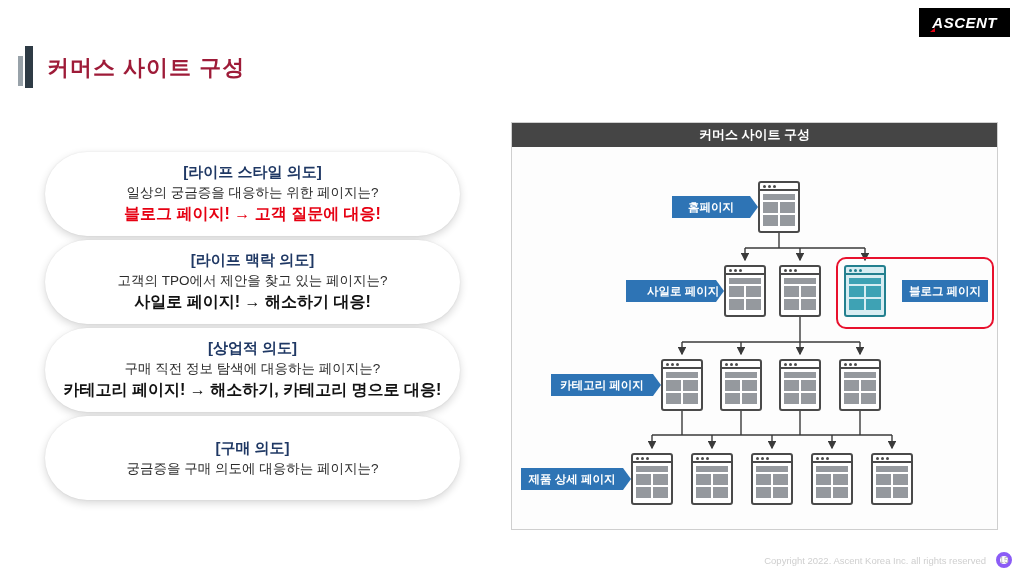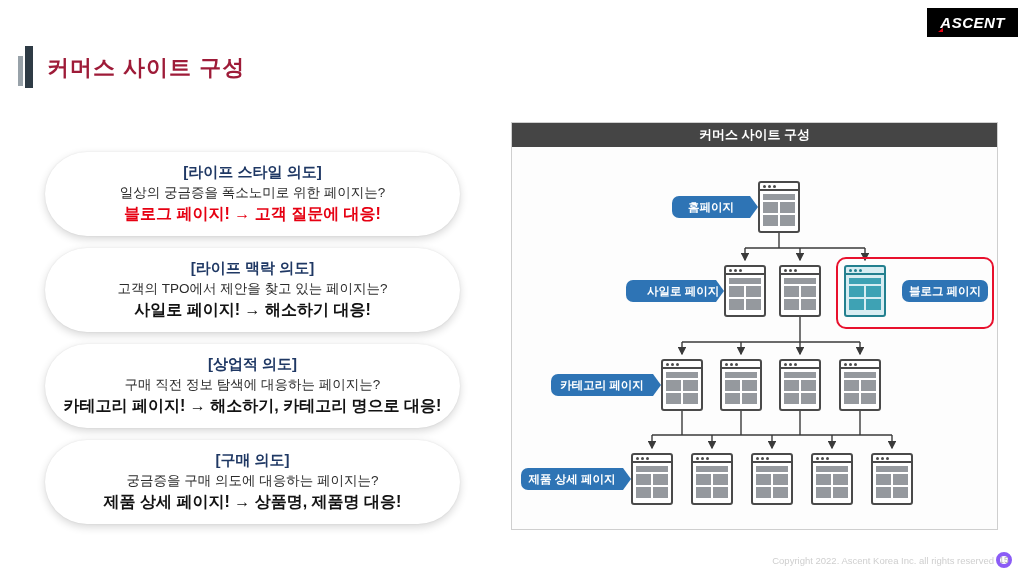--- a/index.html
+++ b/index.html
@@ -13,33 +13,33 @@
     --teal-border:#23808f;
     --teal-fill:#d8edf2;
     --teal-block:#3ea2b4;
   }
   *{margin:0;padding:0;box-sizing:border-box;}
   html,body{width:1024px;height:576px;}
   body{font-family:"Liberation Sans","DejaVu Sans",sans-serif;background:#e9e9e9;}
   .slide{position:relative;width:1024px;height:576px;background:#ffffff;overflow:hidden;}
 
   
-  .logo{position:absolute;top:8px;right:6px;background:#000;color:#fff;padding:6px 13px;
+  .logo{position:absolute;top:8px;right:14px;background:#000;color:#fff;padding:6px 13px;
         font-weight:bold;font-style:italic;font-size:15px;letter-spacing:.5px;}
   .logo-accent{position:absolute;left:11px;bottom:5px;width:0;height:0;
         border-left:5px solid transparent;border-bottom:4px solid #e60012;}
 
   
   .title-row{position:absolute;left:18px;top:46px;display:flex;align-items:flex-start;}
   .bar-gray{width:5px;height:30px;background:#98a2a9;margin-top:10px;}
   .bar-dark{width:8px;height:42px;background:#2e3b45;margin-left:2px;}
   .title{margin:7px 0 0 14px;font-size:22px;font-weight:bold;color:var(--maroon);letter-spacing:1px;}
 
   
-  .cards{position:absolute;left:45px;top:152px;width:415px;display:flex;flex-direction:column;gap:12px;}
+  .cards{position:absolute;left:45px;top:152px;width:415px;display:flex;flex-direction:column;gap:4px;}
   .card{height:84px;background:#fff;border-radius:42px;
         box-shadow:0 3px 9px rgba(0,0,0,.16),0 0 2px rgba(0,0,0,.08);
         display:flex;flex-direction:column;align-items:center;justify-content:center;gap:2px;}
   .card-heading{font-size:15px;font-weight:bold;color:var(--navy);}
   .card-question{font-size:13.5px;color:#2b2b2b;}
   .card-answer{font-size:16px;font-weight:bold;color:#121212;}
   .card-answer.red{color:var(--red);}
 
   
   .panel{position:absolute;left:511px;top:122px;width:487px;height:408px;
@@ -61,26 +61,26 @@
   .pi-grid i{display:block;height:11px;background:var(--icon-block);}
   .page-icon.teal{border-color:var(--teal-border);background:var(--teal-fill);}
   .page-icon.teal .pi-chrome{border-color:var(--teal-border);}
   .page-icon.teal .pi-chrome span{background:var(--teal-border);}
   .page-icon.teal .pi-strip,.page-icon.teal .pi-grid i{background:var(--teal-block);}
 
   
   .flag{position:absolute;height:22px;background:var(--label-blue);color:#fff;
         font-size:11.5px;font-weight:bold;line-height:22px;text-align:center;
         padding-right:8px;white-space:nowrap;
-        clip-path:polygon(0 0,calc(100% - 8px) 0,100% 50%,calc(100% - 8px) 100%,0 100%);border-radius:7px;}
+        clip-path:polygon(0 0,calc(100% - 8px) 0,100% 50%,calc(100% - 8px) 100%,0 100%);}
   .flag.plain{clip-path:none;padding-right:0;}
   .red-box{position:absolute;border:2.5px solid #e8112d;border-radius:10px;}
 
   
-  .footer{position:absolute;right:12px;bottom:8px;display:flex;align-items:center;gap:2px;}
+  .footer{position:absolute;right:12px;bottom:8px;display:flex;align-items:center;gap:10px;}
   .copyright{font-size:9.5px;color:#cfcfcf;}
   .page-num{width:16px;height:16px;border:4px solid #8b5cf6;border-radius:50%;
             display:flex;align-items:center;justify-content:center;font-size:8.5px;color:#b5b5b5;}
 </style>
 </head>
 <body>
 
 <div class="slide">
 
   <div class="logo">
@@ -90,37 +90,36 @@
 
   <div class="title-row">
     <span class="bar-gray"></span>
     <span class="bar-dark"></span>
     <h1 class="title">커머스 사이트 구성</h1>
   </div>
 
   <div class="cards">
     <div class="card">
       <div class="card-heading">[라이프 스타일 의도]</div>
-      <div class="card-question">일상의 궁금증을 폭소노미로 위한 페이지는?</div>
+      <div class="card-question">일상의 궁금증을 대응하는 위한 페이지는?</div>
       <div class="card-answer red">블로그 페이지! → 고객 질문에 대응!</div>
     </div>
     <div class="card">
       <div class="card-heading">[라이프 맥락 의도]</div>
       <div class="card-question">고객의 TPO에서 제안을 찾고 있는 페이지는?</div>
       <div class="card-answer">사일로 페이지! → 해소하기 대응!</div>
     </div>
     <div class="card">
       <div class="card-heading">[상업적 의도]</div>
       <div class="card-question">구매 직전 정보 탐색에 대응하는 페이지는?</div>
       <div class="card-answer">카테고리 페이지! → 해소하기, 카테고리 명으로 대응!</div>
     </div>
     <div class="card">
       <div class="card-heading">[구매 의도]</div>
       <div class="card-question">궁금증을 구매 의도에 대응하는 페이지는?</div>
-      <div class="card-answer">제품 상세 페이지! → 상품명, 제품명 대응!</div>
     </div>
   </div>
 
   <div class="panel">
     <div class="panel-header">커머스 사이트 구성</div>
     <div class="panel-body">
         <svg width="484" height="381">
           <defs>
             <marker id="arr" viewBox="0 0 6 6" refX="5" refY="3" markerWidth="6" markerHeight="6" orient="auto">
               <path d="M0,0 L6,3 L0,6 Z" fill="#3a3a3a"></path>

